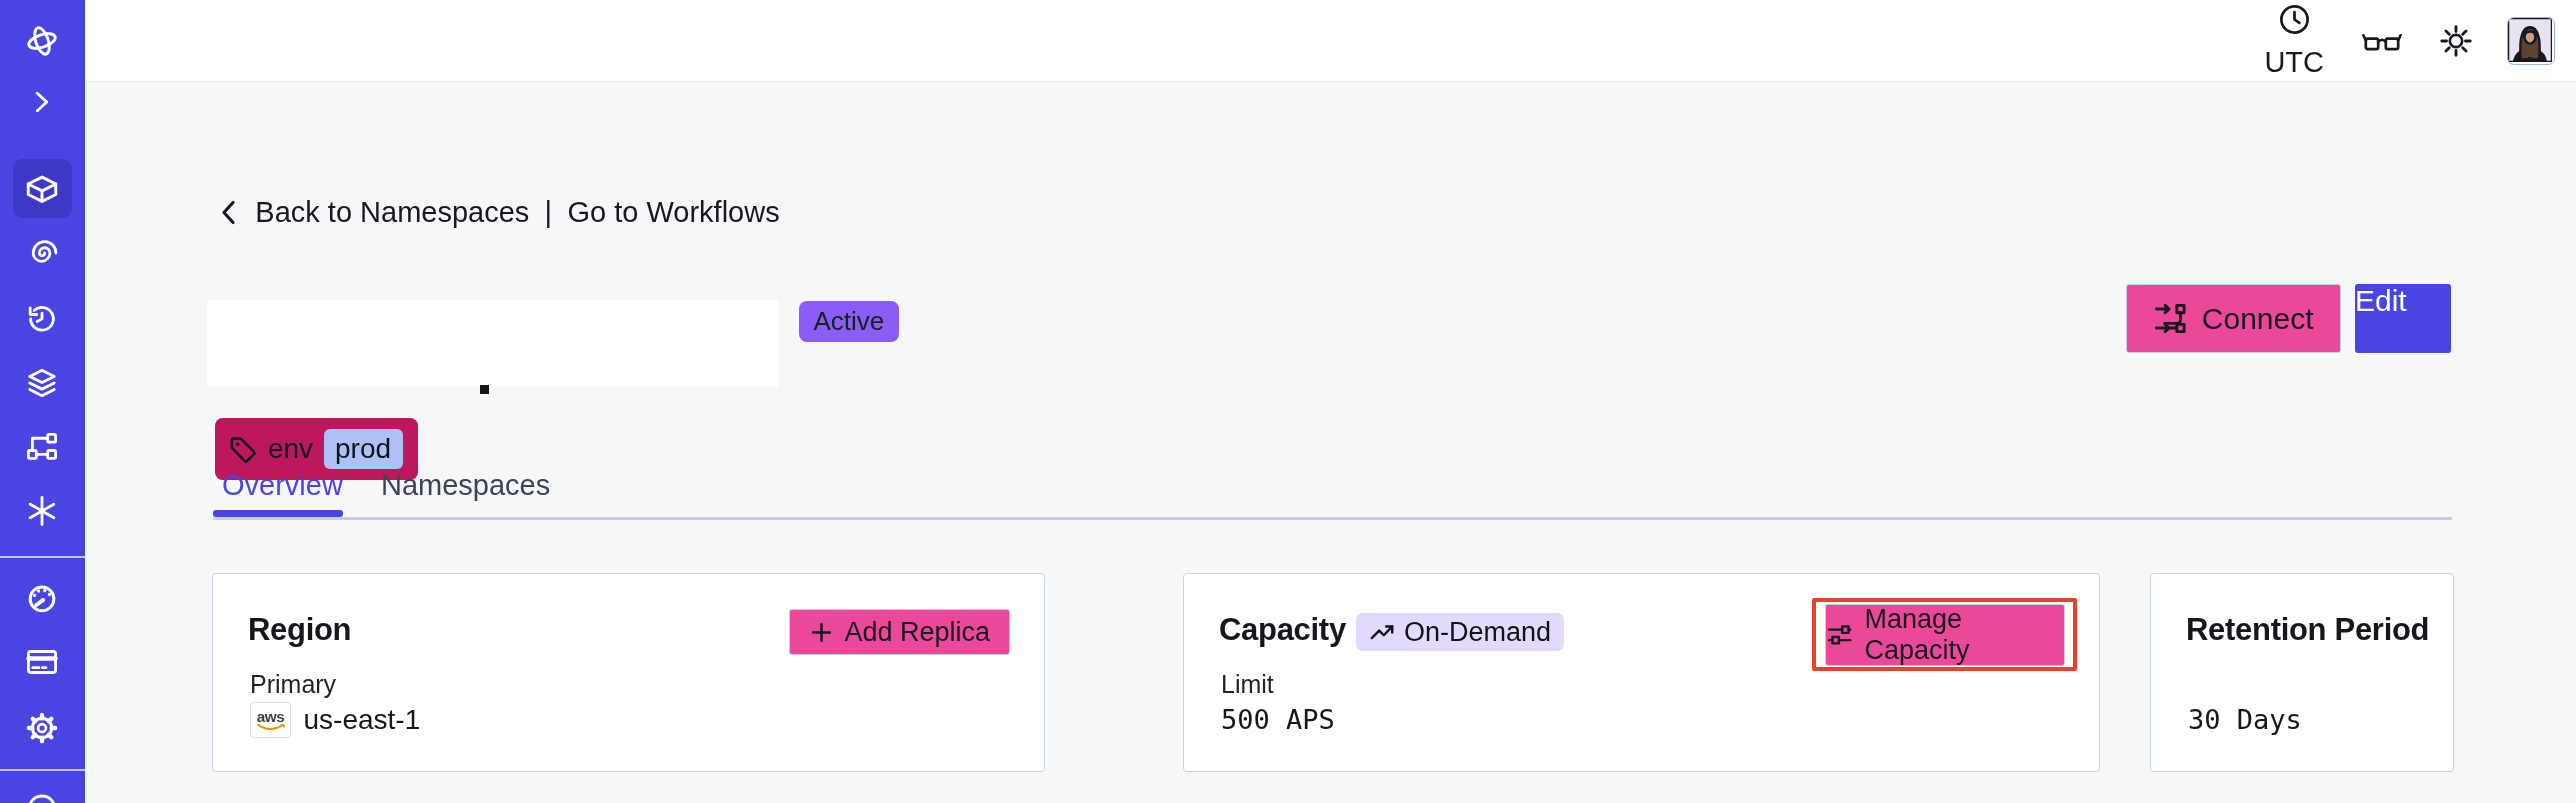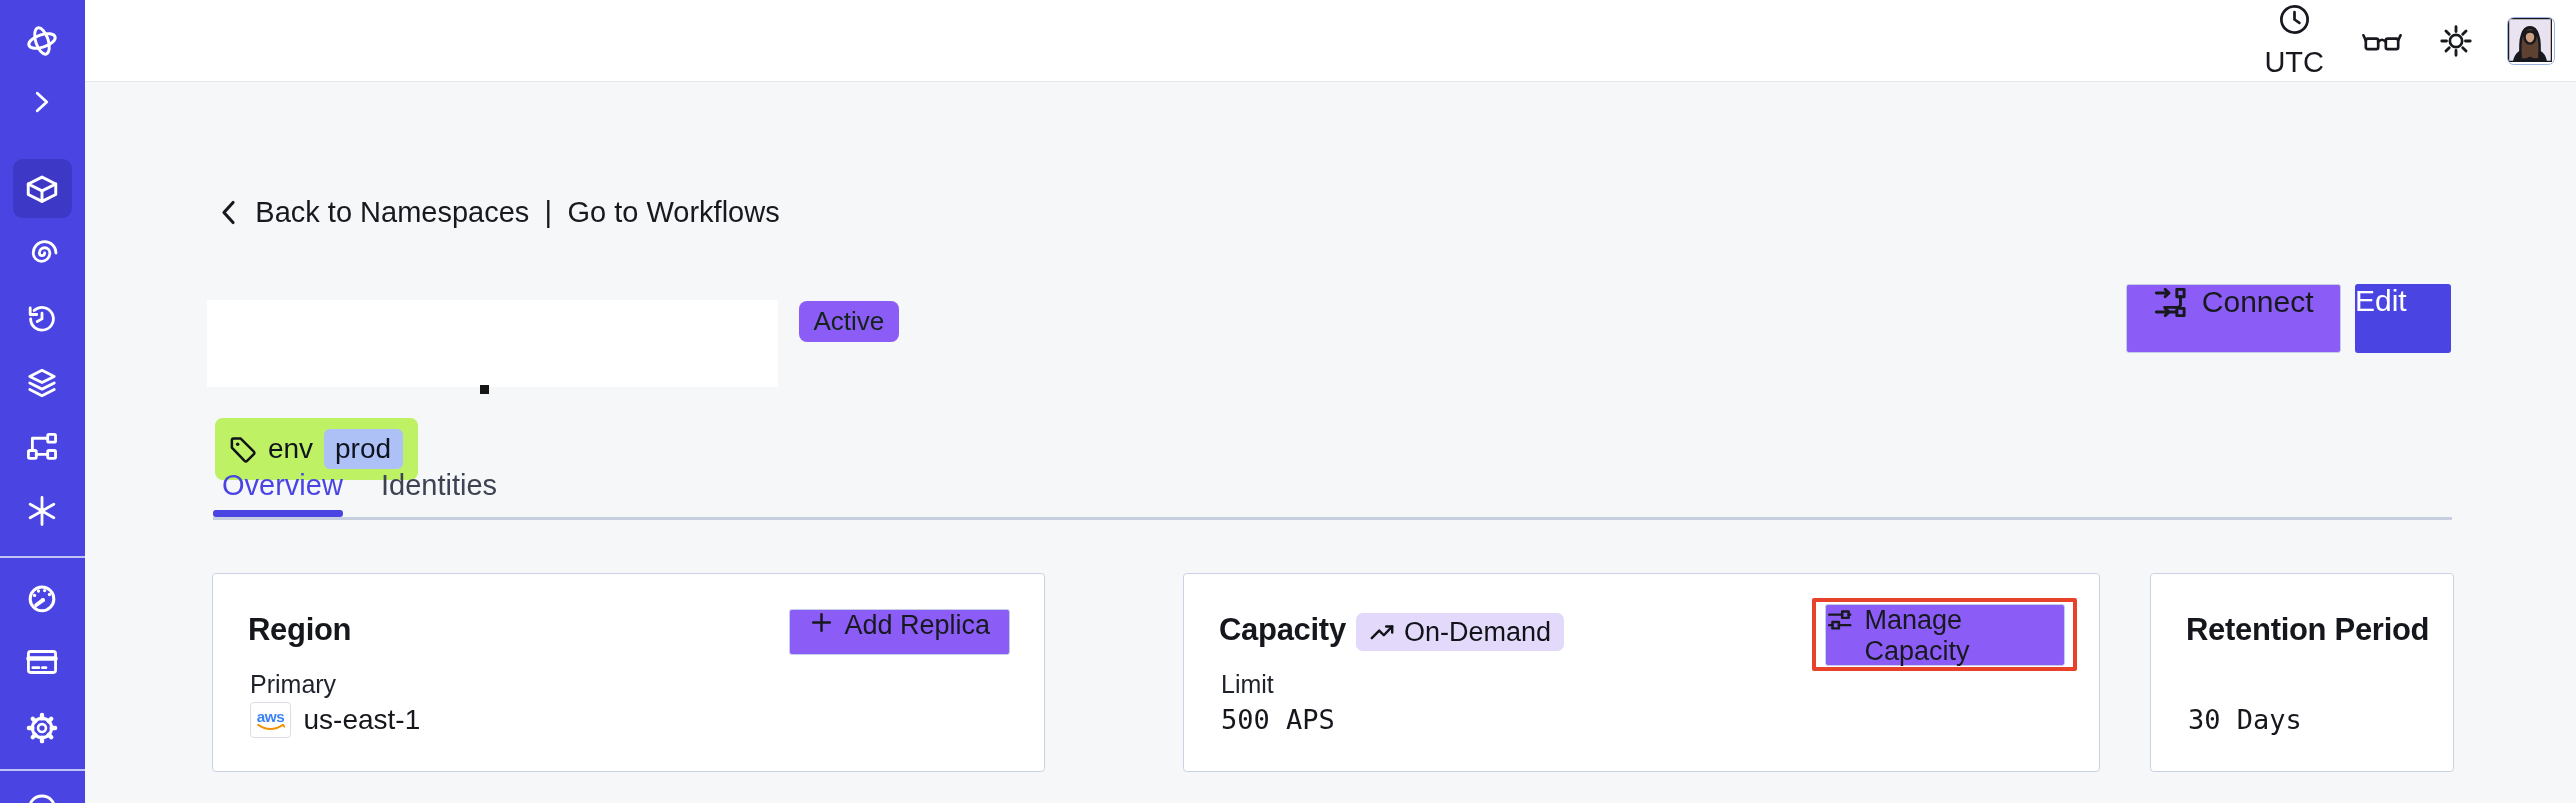--- a/index.html
+++ b/index.html
@@ -20,43 +20,43 @@
   .hicon{margin-right:36px;display:flex;align-items:center;cursor:pointer;}
   .avatar{width:48px;height:48px;border:1.9px solid #9FB3E0;border-radius:6.7px;overflow:hidden;box-sizing:border-box;cursor:pointer;}
 
   
   .breadcrumb{position:absolute;left:217px;top:196px;display:flex;align-items:center;gap:15.3px;font-size:29px;font-weight:500;color:#17191E;}
   .crumb{cursor:pointer;}
   .crumb-sep{font-weight:400;color:#17191E;}
   .title-box{position:absolute;left:207px;top:300px;width:571px;height:87px;background:#FFFFFF;}
   .title-dot{position:absolute;left:480px;top:385px;width:8.6px;height:8.6px;background:#161616;}
   .status-badge{position:absolute;left:799px;top:301px;height:41px;line-height:41px;padding:0 14.4px;border-radius:8px;background:#8b5cf6;color:#14231A;font-size:26px;}
-  .tag-pill{position:absolute;left:215px;top:418px;height:62px;border-radius:7.7px;background:#bef264;display:flex;align-items:center;gap:10.5px;padding:0 15.3px 0 13.4px;font-size:28px;color:#0F1420;}
+  .tag-pill{position:absolute;left:215px;top:418px;height:62px;border-radius:7.7px;background:#be185d;display:flex;align-items:center;gap:10.5px;padding:0 15.3px 0 13.4px;font-size:28px;color:#0F1420;}
   .tag-pill svg{stroke:#10131A;fill:none;stroke-width:2.6;stroke-linejoin:round;}
   .tag-chip{background:#AEC1F6;border-radius:5.8px;padding:3.8px 11.5px;}
 
-  .btn{display:flex;align-items:flex-start;justify-content:center;cursor:pointer;box-sizing:border-box;background:#8b5cf6;border:1.9px solid #C4CEE6;border-radius:2.9px;color:#17191E;}
+  .btn{display:flex;align-items:center;justify-content:center;cursor:pointer;box-sizing:border-box;background:#ec4899;border:1.9px solid #C4CEE6;border-radius:2.9px;color:#17191E;}
   .btn svg{stroke:#17191E;fill:none;stroke-width:3;stroke-linecap:round;stroke-linejoin:round;}
   .connect-btn{position:absolute;left:2126px;top:284px;width:215px;height:69px;gap:13.4px;font-size:30px;}
   .edit-btn{position:absolute;left:2355px;top:284px;width:96px;height:69px;background:#4A45E2;border:none;color:#fff;font-size:30px;border-radius:2.9px;}
 
   .tab{position:absolute;top:469px;font-size:29px;font-weight:500;cursor:pointer;}
   .tab-active{color:#4A45E2;}
   .tab-idle{color:#3D4352;}
   .tab-underline{position:absolute;left:213px;top:510px;width:130px;height:6.7px;background:#4A45E2;border-radius:2.9px;z-index:2;}
   .tab-line{position:absolute;left:213px;top:517px;width:2239px;height:2.9px;background:#C7CEDF;}
 
   .card{position:absolute;top:573px;height:199px;background:#fff;border:1.9px solid #C9D2E3;border-radius:3.8px;box-sizing:border-box;}
   .card-title{position:absolute;left:35px;top:38px;font-size:31px;font-weight:600;color:#15171C;letter-spacing:-0.3px;white-space:nowrap;}
   .card-label{position:absolute;left:37px;top:96px;font-size:25px;color:#1E222B;}
   .card-btn{position:absolute;height:46px;padding:0 19px;font-size:27px;gap:10.5px;}
   .value-row{position:absolute;left:37px;top:126px;height:40px;display:flex;align-items:center;gap:12.5px;font-size:28px;color:#15171C;}
   .mono-value{position:absolute;left:37px;top:130px;font-family:"DejaVu Sans Mono",monospace;font-size:27px;color:#15171C;white-space:nowrap;}
   .aws-chip{width:41px;height:36px;border:1.9px solid #D9DDE8;border-radius:3.8px;box-sizing:border-box;background:#fff;display:flex;flex-direction:column;align-items:center;justify-content:center;line-height:1;}
-  .aws-chip .aws-word{font-size:15.3px;font-weight:700;color:#3b82f6;letter-spacing:-0.5px;margin-bottom:-1px;}
+  .aws-chip .aws-word{font-size:15.3px;font-weight:700;color:#404040;letter-spacing:-0.5px;margin-bottom:-1px;}
   .cap-badge{position:absolute;left:172px;top:39px;height:38px;border-radius:6.7px;background:#E3D9FB;display:flex;align-items:center;gap:8.6px;padding:0 13.4px;font-size:27px;color:#101318;}
   .cap-badge svg{stroke:#101318;fill:none;stroke-width:2.6;stroke-linecap:round;stroke-linejoin:round;}
   .highlight-box{position:absolute;left:628px;top:24px;width:265px;height:73px;border:4.8px solid #E8432A;border-radius:1.9px;box-sizing:border-box;display:flex;align-items:center;justify-content:center;}
   .manage-btn{width:240px;height:62px;gap:11.5px;font-size:27px;}
 </style>
 </head>
 <body>
 
 <div id="app">
 
@@ -228,21 +228,21 @@
       <rect x="24.5" y="24" width="7.5" height="7.5"></rect>
       <path d="M16.5 27.75 H24.5"></path>
     </svg>
     <span>Connect</span>
   </div>
   <div class="edit-btn">
     <span>Edit</span>
   </div>
 
   <div class="tab tab-active" style="left:222px">Overview</div>
-  <div class="tab tab-idle" style="left:381px">Identities</div>
+  <div class="tab tab-idle" style="left:381px">Namespaces</div>
   <div class="tab-underline"></div>
   <div class="tab-line"></div>
 
   <section class="card" style="left:212px;width:833px;">
     <div class="card-title">Region</div>
     <div class="btn card-btn" style="right:34px;top:35px;">
       <svg width="25" height="25" viewBox="0 0 30 30">
         <path d="M15 5 V25 M5 15 H25"></path>
       </svg>
       <span>Add Replica</span>

